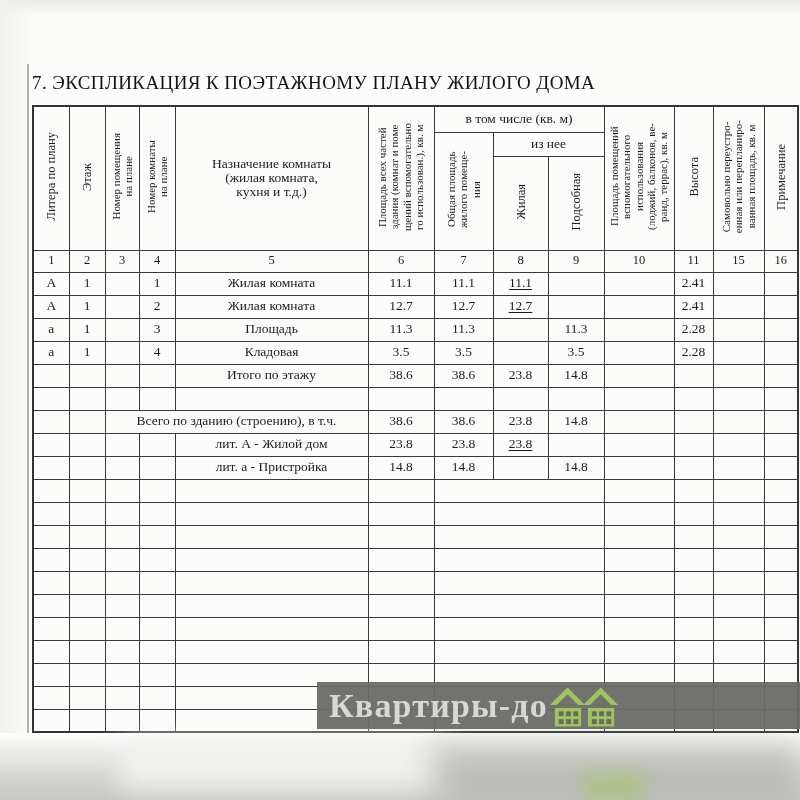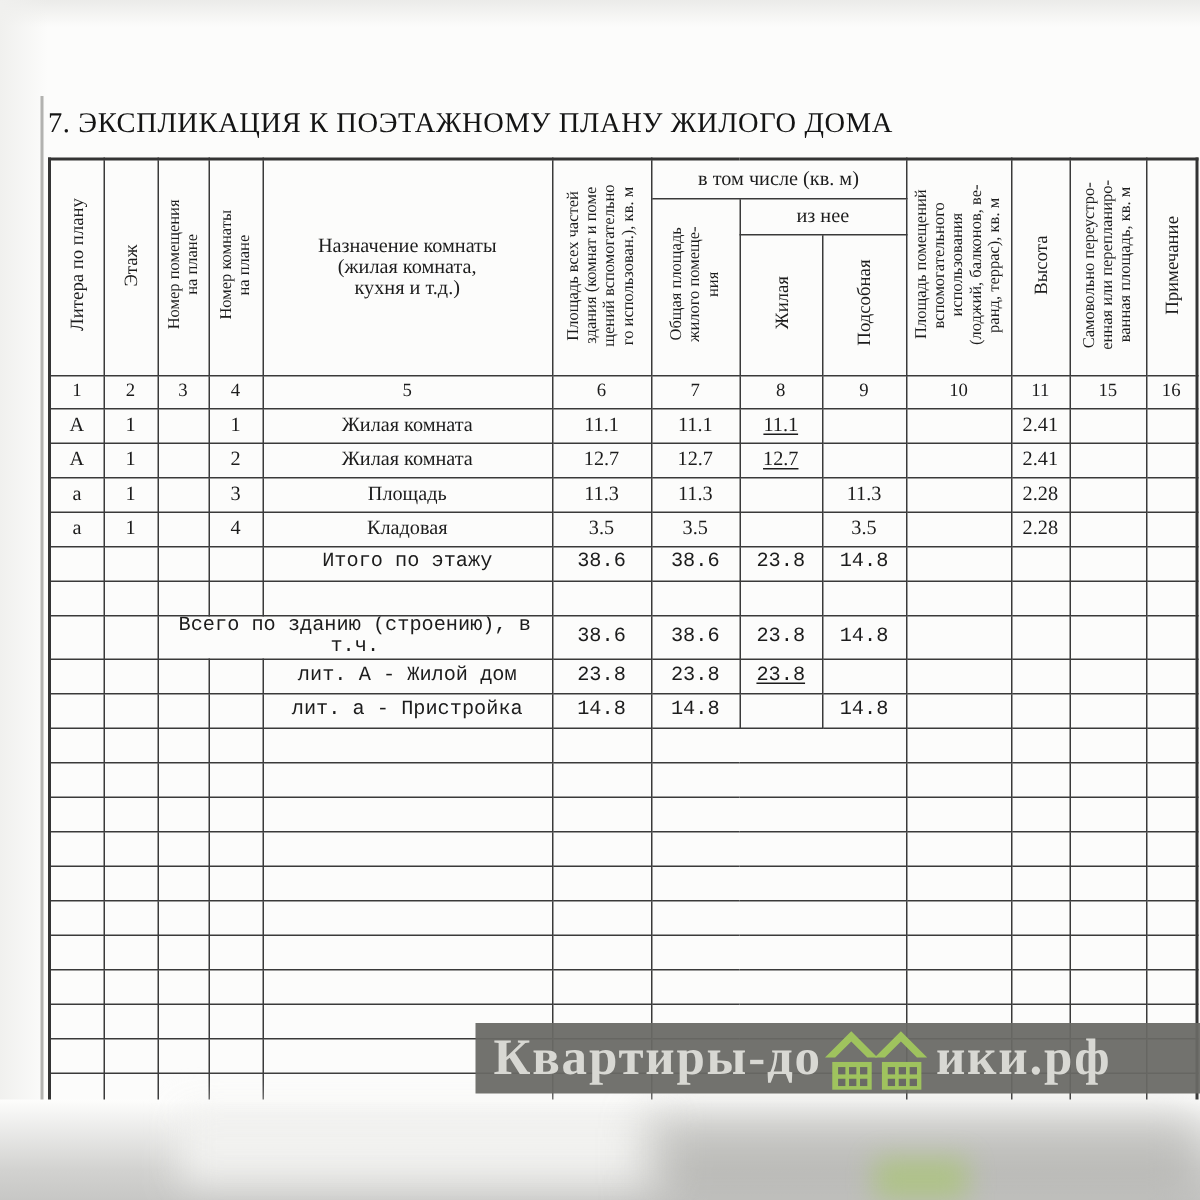--- a/index.html
+++ b/index.html
@@ -37,21 +37,21 @@
     text-align:center;vertical-align:middle;
   }
   tr.hr1{height:26px;} tr.hr2{height:24px;} tr.hr3{height:94px;}
   tr.numrow{height:22px;} tr.numrow th{font-size:12.5px;}
   tbody tr{height:23px;}
   .grp{font-size:13px;}
   .vert{display:inline-block;writing-mode:vertical-rl;transform:rotate(180deg);
     white-space:pre-line;line-height:1.12;font-size:12.5px;}
   .vert.sm{font-size:11px;}
   th.hcell{vertical-align:top;padding-top:9px;font-size:13px;white-space:pre-line;line-height:1.25;}
-  td.b{font-weight:bold;font-family:Liberation Mono, monospace;}
+  td.b{font-weight:bold;}
   td.u{text-decoration:underline;text-underline-offset:2px;}
   td.al-left{text-align:left;padding-left:7px;margin-top:32px;}
   td.al-right{text-align:right;padding-right:8px;}
 
   .watermark{position:absolute;left:317px;top:682px;width:497px;height:47px;
     background:rgba(105,105,101,.94);display:flex;align-items:center;
     padding-left:12px;box-sizing:border-box;z-index:5;
     font-family:Liberation Serif, serif;
     font-weight:bold;font-size:34px;letter-spacing:1.2px;color:#d8d8d3;
     white-space:nowrap;}
@@ -432,19 +432,18 @@
     <rect x="40" y="24" width="27" height="19" fill="#9fc35e"></rect>
     <g fill="#696965">
       <rect x="44" y="27.5" width="5" height="5"></rect>
         <rect x="51.5" y="27.5" width="5" height="5"></rect>
         <rect x="59" y="27.5" width="5" height="5"></rect>
       <rect x="44" y="35.5" width="5" height="5"></rect>
         <rect x="51.5" y="35.5" width="5" height="5"></rect>
         <rect x="59" y="35.5" width="5" height="5"></rect>
     </g>
   </svg>
-  <span>ики.рф</span>
 </div>
 
 <div class="bottom-fade"></div>
 <div class="blob-white"></div>
 <div class="blob-gray"></div>
 <div class="blob-green"></div>
 
 </body></html>

